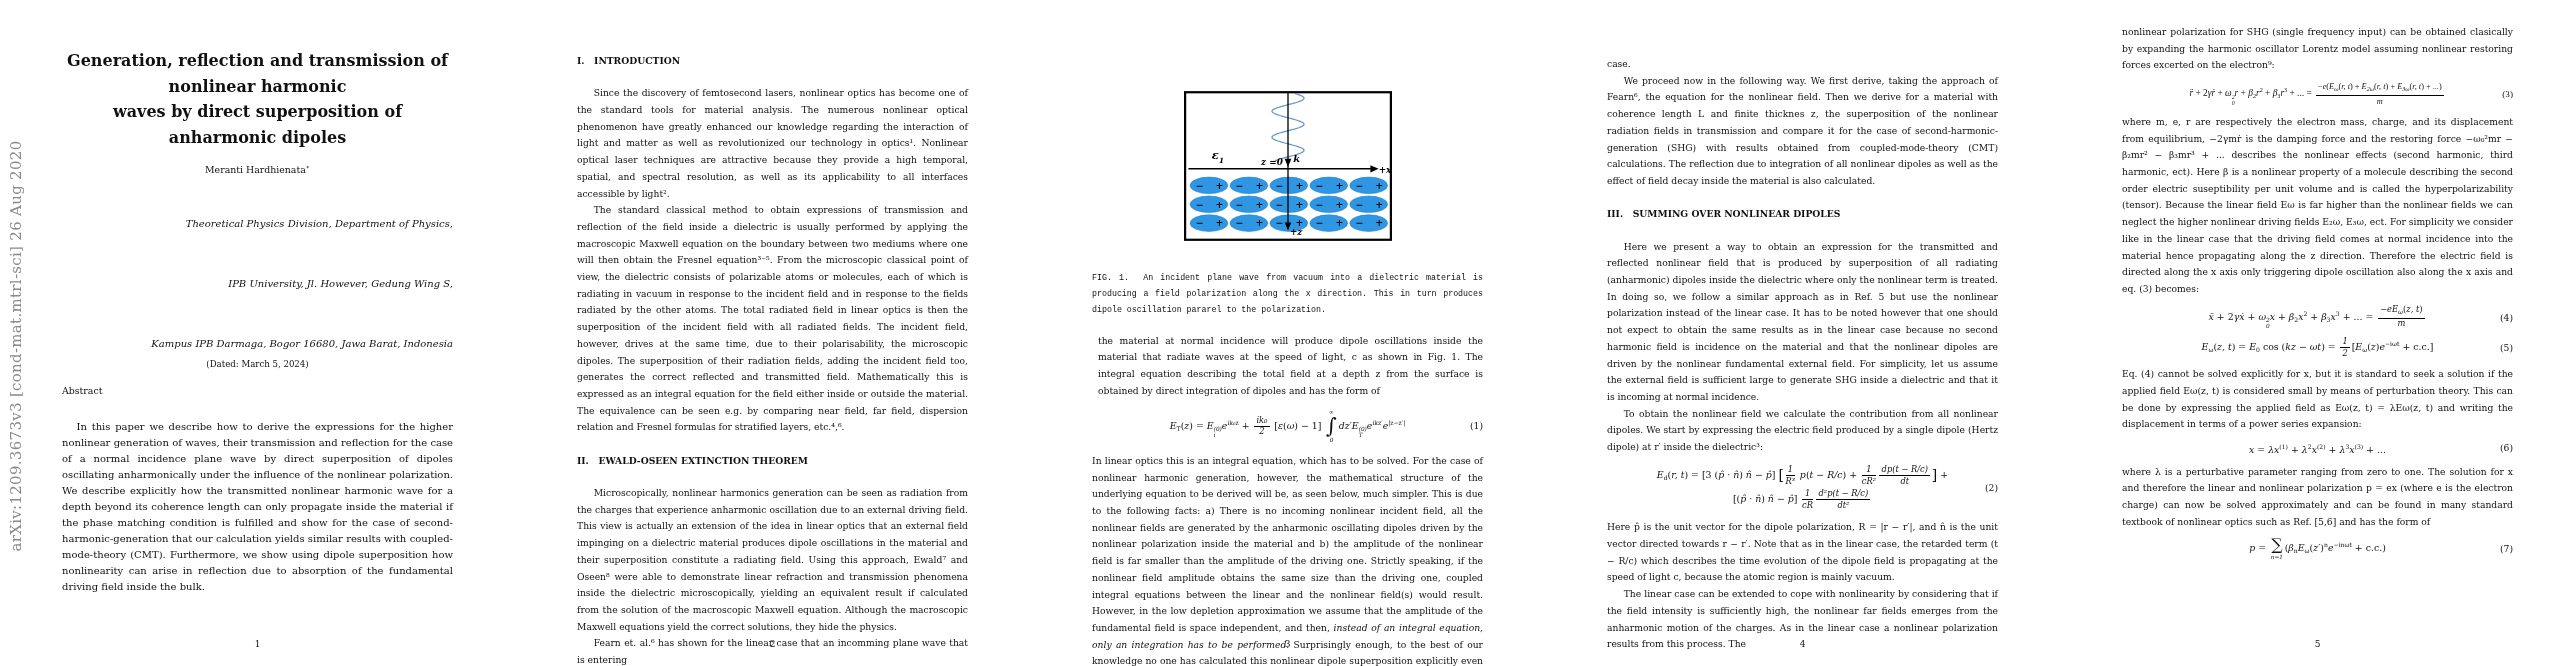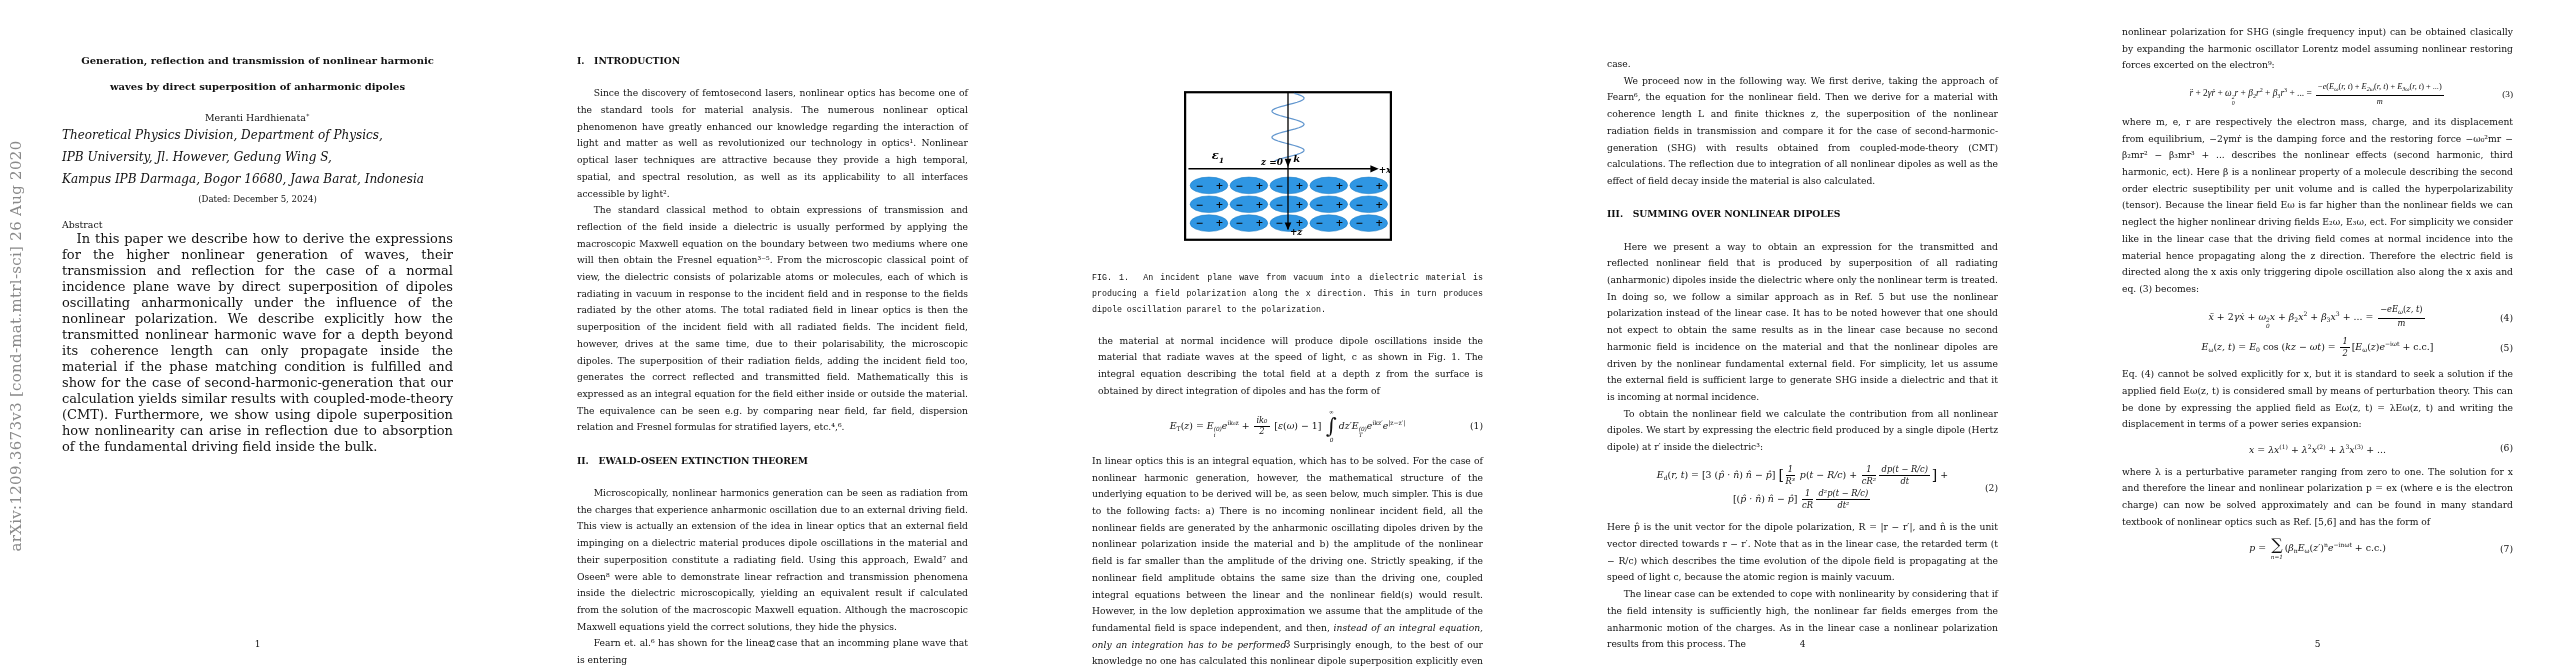--- a/index.html
+++ b/index.html
@@ -6,27 +6,27 @@
   .canvas{position:relative;width:2576px;height:667px;background:#ffffff;overflow:hidden;
           font-family:"DejaVu Serif","Liberation Serif",serif;color:#111;}
   .pages{position:absolute;left:0;top:0;display:flex;width:2576px;height:667px;}
   .page{position:relative;width:515px;height:667px;box-sizing:border-box;padding:0 62px;background:#fff;}
   .body-text{font-size:9.2px;line-height:16.7px;text-align:justify;margin:0;}
   .indent{text-indent:16.7px;}
   .it{font-style:italic;}
   .sec-heading{font-size:9.2px;font-weight:bold;line-height:16.7px;margin:16.7px 0 15.6px 0;}
   .page-num{position:absolute;bottom:18px;left:0;width:100%;text-align:center;font-size:9px;}
   
-  .title{margin-top:48px;text-align:center;font-size:10px;font-weight:bold;line-height:25.6px;}
+  .title{margin-top:48px;text-align:center;font-size:16px;font-weight:bold;line-height:25.6px;}
   .author{margin-top:12.2px;text-align:center;font-size:9.4px;}
   .author sup{font-size:6.1px;}
-  .affil{text-align:left;font-style:italic;font-size:12px;line-height:22px;}
+  .affil{text-align:right;font-style:italic;font-size:10px;line-height:22px;margin-top:38px;}
   .dated{margin-top:4.4px;text-align:center;font-size:8.6px;}
   .abs-head{margin-top:15.6px;text-align:left;font-size:9.4px;}
-  .abstract{margin-top:1px;font-size:13px;line-height:16px;text-align:justify;text-indent:14.5px;}
+  .abstract{margin-top:23px;font-size:10px;line-height:16px;text-align:justify;text-indent:14.5px;}
   
   .arxiv-side{position:absolute;left:-234px;top:337px;width:500px;text-align:center;
               transform:rotate(-90deg);font-size:15px;color:#8a8a8a;letter-spacing:0.3px;}
   
   .figwrap{margin-top:91px;display:flex;justify-content:center;}
   .figbox{fill:none;stroke:#000;stroke-width:4;}
   .wave{fill:none;stroke:#6196ce;stroke-width:2.2;}
   .figline{stroke:#000;stroke-width:2.4;}
   .figarrow{fill:#000;}
   .figlab{font-family:"DejaVu Serif","Liberation Serif",serif;font-style:italic;font-weight:bold;fill:#000;}
@@ -63,21 +63,21 @@
       <div class="title">
         <div>Generation, reflection and transmission of nonlinear harmonic</div>
         <div>waves by direct superposition of anharmonic dipoles</div>
       </div>
       <div class="author">
         <span>Meranti Hardhienata</span><sup>∗</sup>
       </div>
       <div class="affil">Theoretical Physics Division, Department of Physics,</div>
       <div class="affil">IPB University, Jl. However, Gedung Wing S,</div>
       <div class="affil">Kampus IPB Darmaga, Bogor 16680, Jawa Barat, Indonesia</div>
-      <div class="dated">(Dated: December 5, 2024)</div>
+      <div class="dated">(Dated: March 5, 2024)</div>
       <div class="abs-head">Abstract</div>
       <p class="abstract">In this paper we describe how to derive the expressions for the higher nonlinear generation of waves, their transmission and reflection for the case of a normal incidence plane wave by direct superposition of dipoles oscillating anharmonically under the influence of the nonlinear polarization. We describe explicitly how the transmitted nonlinear harmonic wave for a depth beyond its coherence length can only propagate inside the material if the phase matching condition is fulfilled and show for the case of second-harmonic-generation that our calculation yields similar results with coupled-mode-theory (CMT). Furthermore, we show using dipole superposition how nonlinearity can arise in reflection due to absorption of the fundamental driving field inside the bulk.</p>
       <div class="page-num">1</div>
     </div>
 
     <div class="page">
       <div class="sec-heading" style="margin-top:53px;">I.&nbsp;&nbsp;&nbsp;INTRODUCTION</div>
       <p class="body-text indent">Since the discovery of femtosecond lasers, nonlinear optics has become one of the standard tools for material analysis. The numerous nonlinear optical phenomenon have greatly enhanced our knowledge regarding the interaction of light and matter as well as revolutionized our technology in optics¹. Nonlinear optical laser techniques are attractive because they provide a high temporal, spatial, and spectral resolution, as well as its applicability to all interfaces accessible by light².</p>
       <p class="body-text indent">The standard classical method to obtain expressions of transmission and reflection of the field inside a dielectric is usually performed by applying the macroscopic Maxwell equation on the boundary between two mediums where one will then obtain the Fresnel equation³⁻⁵. From the microscopic classical point of view, the dielectric consists of polarizable atoms or molecules, each of which is radiating in vacuum in response to the incident field and in response to the fields radiated by the other atoms. The total radiated field in linear optics is then the superposition of the incident field with all radiated fields. The incident field, however, drives at the same time, due to their polarisability, the microscopic dipoles. The superposition of their radiation fields, adding the incident field too, generates the correct reflected and transmitted field. Mathematically this is expressed as an integral equation for the field either inside or outside the material. The equivalence can be seen e.g. by comparing near field, far field, dispersion relation and Fresnel formulas for stratified layers, etc.⁴,⁶.</p>
       <div class="sec-heading">II.&nbsp;&nbsp;&nbsp;EWALD-OSEEN EXTINCTION THEOREM</div>

